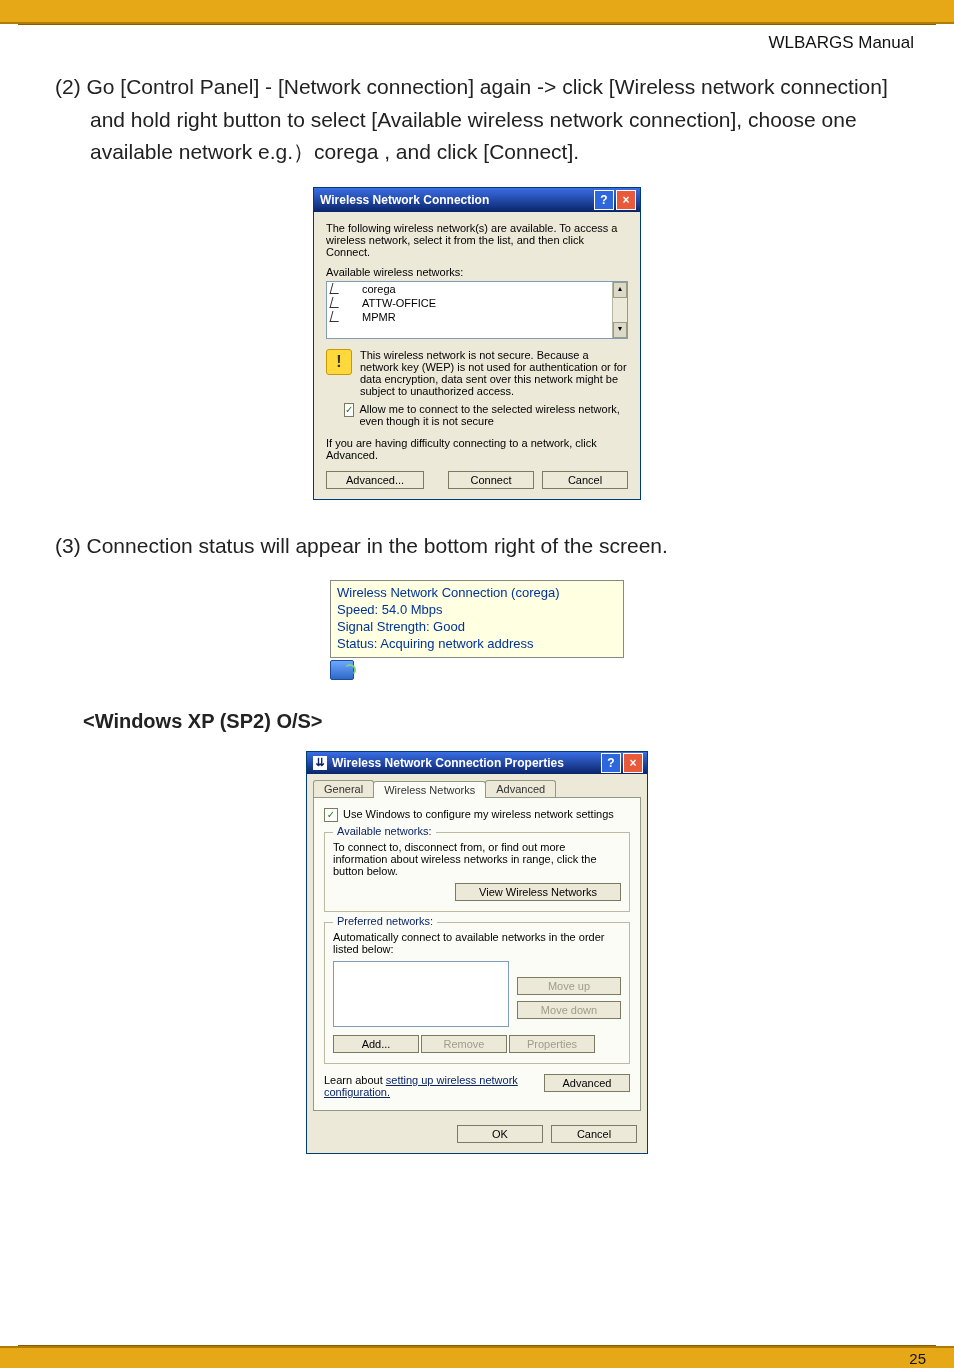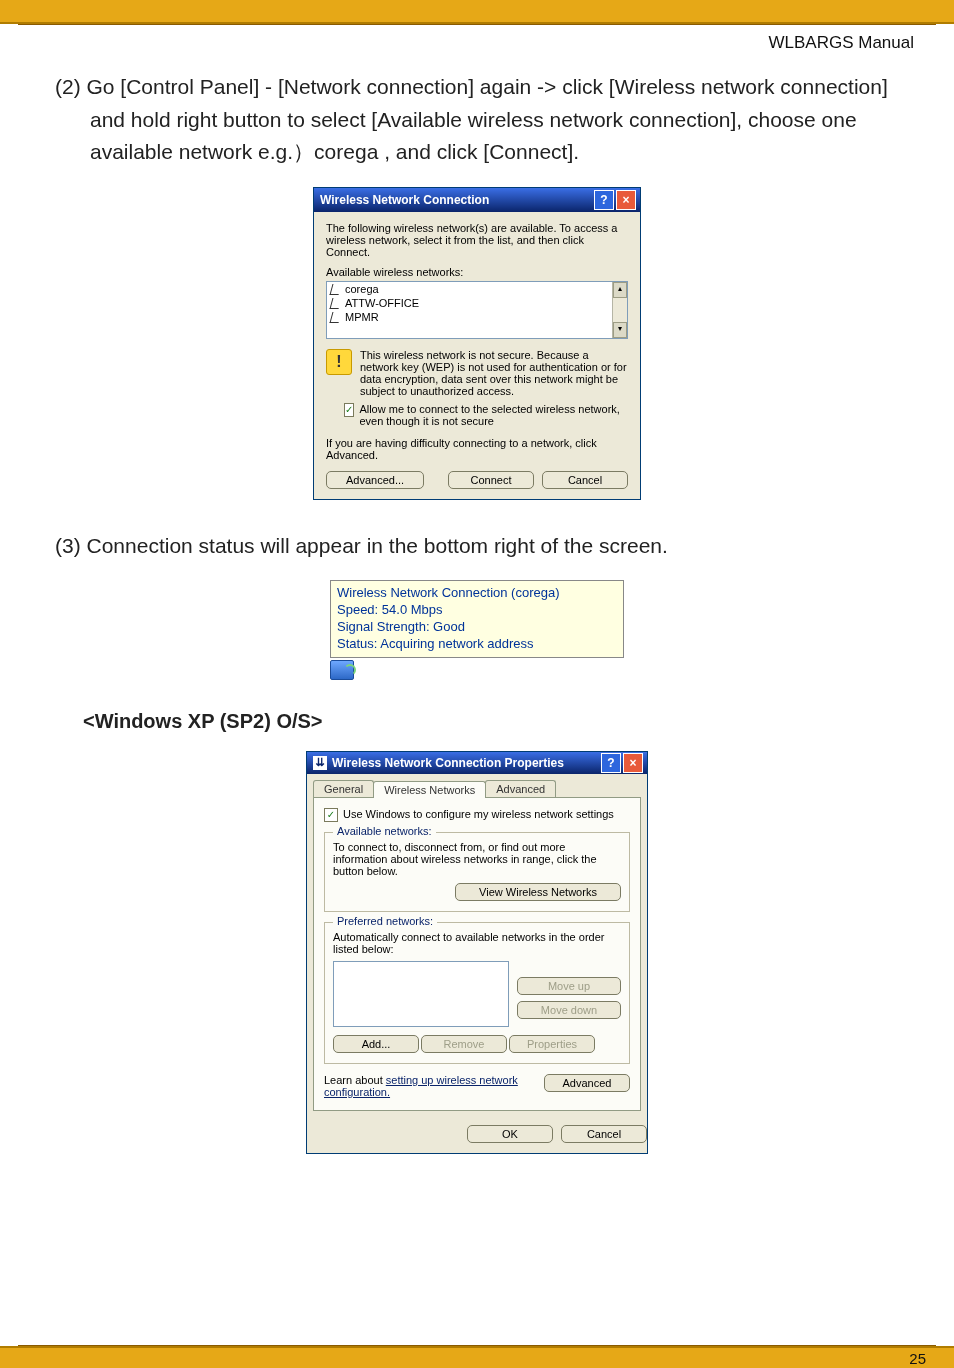--- a/index.html
+++ b/index.html
@@ -17,32 +17,32 @@
   .xp-dialog{width:326px;border:1px solid #003c74;background:#ece9d8;font-size:11px;color:#000;}
   .titlebar{height:24px;background:linear-gradient(#3a6ee5,#0a246a);color:#fff;font-weight:bold;display:flex;align-items:center;padding:0 4px 0 6px;font-size:12px;}
   .titlebar span.tt{flex:1;}
   .tbtn{width:18px;height:18px;border:1px solid #fff;margin-left:2px;display:flex;align-items:center;justify-content:center;font-size:12px;line-height:1;}
   .tbtn.help{background:#2d66dd;color:#fff;}
   .tbtn.close{background:#e85a3a;color:#fff;}
   .d1-body{padding:10px 12px;}
   .d1-intro{margin-bottom:8px;}
   .d1-label{margin:6px 0 3px;}
   .netlist{border:1px solid #7f9db9;background:#fff;height:56px;overflow:hidden;position:relative;}
-  .netlist .row{display:flex;align-items:flex-end;padding:1px 4px;gap:5px;}
+  .netlist .row{display:flex;align-items:flex-start;padding:1px 4px;gap:22px;}
   .ant{display:inline-block;width:8px;height:10px;border-left:1px solid #333;border-bottom:1px solid #333;transform:skewX(-15deg);}
   .scroll{position:absolute;right:0;top:0;width:14px;height:100%;background:#ece9d8;border-left:1px solid #b5b5a5;}
   .sbtn{height:14px;background:#dcdac7;border:1px solid #9c9c84;font-size:8px;text-align:center;line-height:12px;}
   .warnbox{display:flex;gap:8px;margin:10px 0 6px 0;}
   .warn-icon{width:24px;height:24px;background:#ffd83b;border:1px solid #c89a00;display:flex;align-items:center;justify-content:center;font-weight:bold;color:#333;border-radius:3px;font-size:16px;}
   .warnbox .txt{flex:1;}
   .chkrow{display:flex;align-items:flex-start;gap:5px;margin:6px 0 10px 18px;}
   .chk{width:12px;height:12px;border:1px solid #7a7a5c;background:#fff;display:flex;align-items:center;justify-content:center;font-size:10px;color:#1a7d1a;}
   .d1-adv{margin:6px 0 10px 0;}
   .btnrow{display:flex;gap:8px;margin-top:6px;}
-  .xp-btn{border:1px solid #7b7b63;background:#ece9d8;padding:2px 12px;font-size:11px;border-radius:5px;min-width:60px;text-align:center;}
+  .xp-btn{border:1px solid #7b7b63;background:#ece9d8;padding:2px 12px;font-size:11px;border-radius:0;min-width:60px;text-align:center;}
   .xp-btn.disabled{color:#9e9e88;}
   
   .balloon-wrap{width:294px;}
   .balloon{border:1px solid #888;background:#ffffe1;padding:4px 6px;font-size:13px;color:#003399;line-height:1.3;}
   .balloon .title{color:#003399;}
   .tray{margin-top:2px;display:flex;align-items:center;gap:2px;}
   .tray-ico{width:22px;height:18px;background:linear-gradient(#6ea8ff,#2d69c7);border:1px solid #1a4c9b;border-radius:2px;position:relative;}
   .tray-ico::after{content:"";position:absolute;right:-3px;top:3px;width:8px;height:8px;border:2px solid #7bd47b;border-left-color:transparent;border-bottom-color:transparent;border-radius:50%;}
   
   .xp-dialog2{width:340px;border:1px solid #003c74;background:#ece9d8;font-size:11px;color:#000;}
@@ -52,21 +52,21 @@
   .tab{border:1px solid #919b84;border-bottom:none;background:#ece9d8;padding:2px 10px;font-size:11px;margin-right:-1px;border-top-left-radius:3px;border-top-right-radius:3px;color:#333;}
   .tab.active{background:#fcfcf7;position:relative;top:1px;}
   .tabpanel{border:1px solid #919b84;margin:0 6px 6px 6px;background:#fcfcf7;padding:10px 10px 12px 10px;}
   .group{border:1px solid #bdbaa3;padding:8px 8px 10px 8px;margin-top:10px;position:relative;}
   .group .legend{position:absolute;top:-8px;left:8px;background:#fcfcf7;padding:0 4px;color:#0a246a;font-size:11px;}
   .right-btns{display:flex;flex-direction:column;gap:6px;align-items:flex-end;margin-top:6px;}
   .prefbox{border:1px solid #7f9db9;background:#fff;height:64px;margin:6px 0 4px 0;}
   .inline-btns{display:flex;gap:2px;margin-top:4px;}
   .learn{display:flex;justify-content:space-between;align-items:flex-start;margin-top:10px;}
   .learn a{color:#0a246a;text-decoration:underline;}
-  .okrow{display:flex;justify-content:flex-end;gap:8px;padding:8px 0 10px 0;}
+  .okrow{display:flex;justify-content:flex-end;gap:8px;padding:8px 10px 10px 0;}
   
   .footer{position:absolute;bottom:0;left:0;right:0;}
   .footbar{height:20px;background:#e6a817;border-top:2px solid #b07c00;}
   .pagenum{text-align:right;padding:2px 28px 0 0;font-size:15px;color:#111;}
 </style>
 </head>
 <body>
 <div class="page">
   <div class="topbar"></div>
   <div class="rule"></div>

